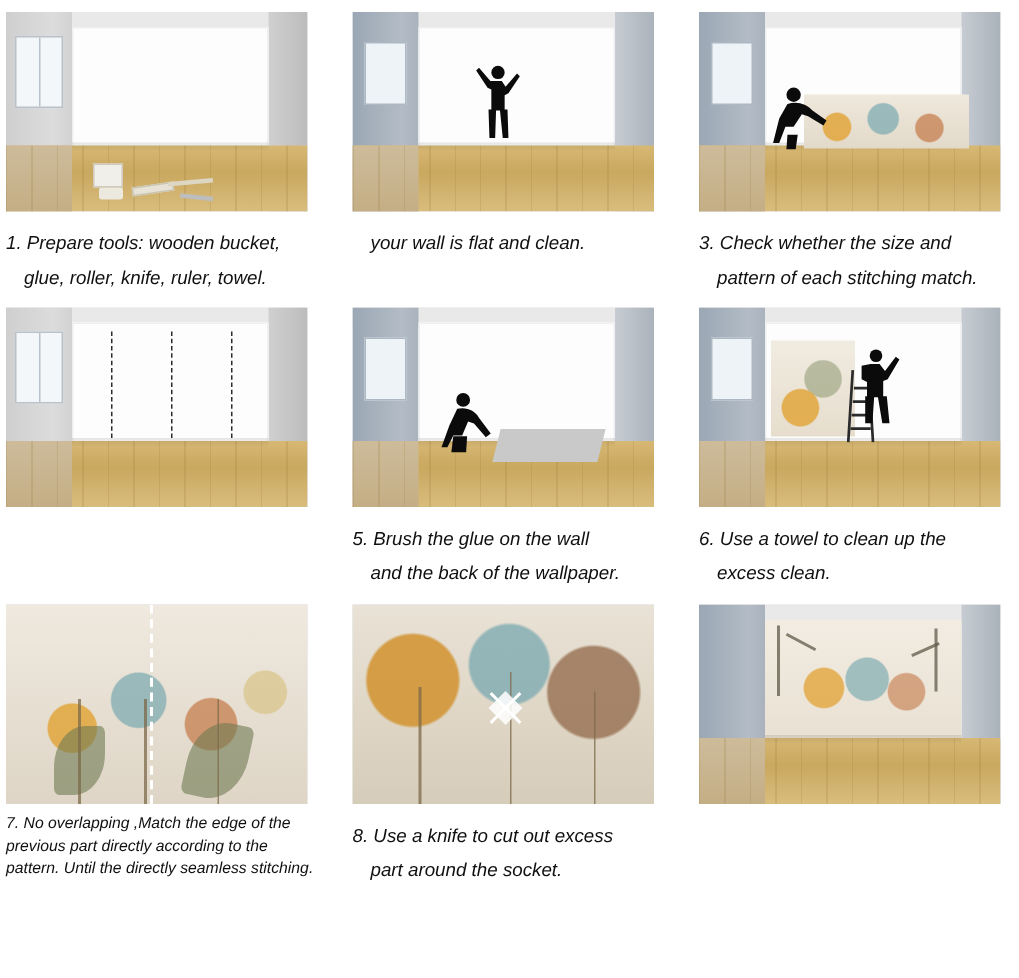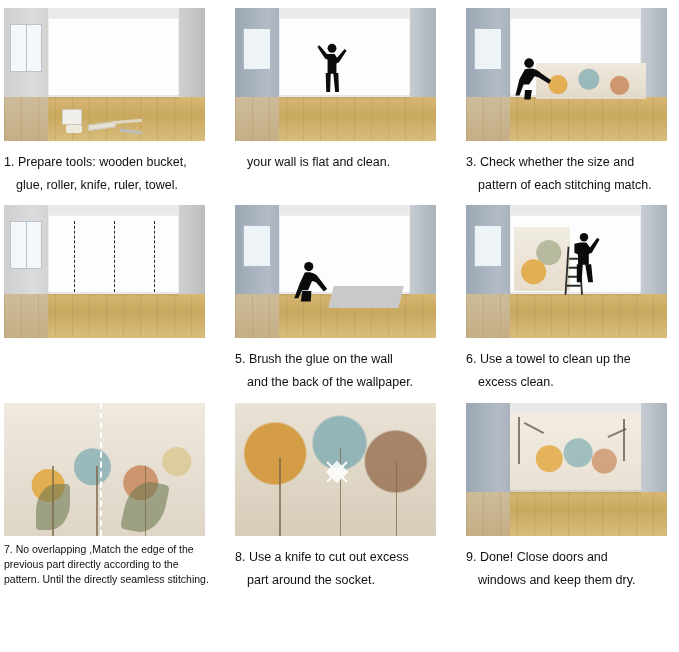--- a/index.html
+++ b/index.html
@@ -15,20 +15,21 @@
     overflow: hidden;
   }
   .grid {
     display: grid;
     grid-template-columns: 1fr 1fr 1fr;
     grid-template-rows: auto auto auto;
     column-gap: 22px;
     row-gap: 8px;
     padding: 8px 4px 0 4px;
     box-sizing: border-box;
+    font-style: italic;
   }
   .cell {
     display: flex;
     flex-direction: column;
   }
   .figure {
     width: 201px;
     height: 133px;
     position: relative;
     overflow: hidden;
@@ -383,19 +384,15 @@
           <div class="branch" style="left:6%;top:6%;width:2px;height:56%;"></div>
           <div class="branch" style="left:10%;top:18%;width:22px;height:2px;transform:rotate(28deg);"></div>
           <div class="branch" style="left:86%;top:8%;width:2px;height:50%;"></div>
           <div class="branch" style="left:74%;top:24%;width:20px;height:2px;transform:rotate(-24deg);"></div>
         </div>
         <div class="floor"></div>
         <div class="floorlines"></div>
         <div class="shadowstrip"></div>
       </div>
     </div>
-    <div class="caption">
-      <span>9. Done! Close doors and</span>
-      <span class="l2">windows and keep them dry.</span>
-    </div>
   </div>
 
 </div>
 
 </body></html>

